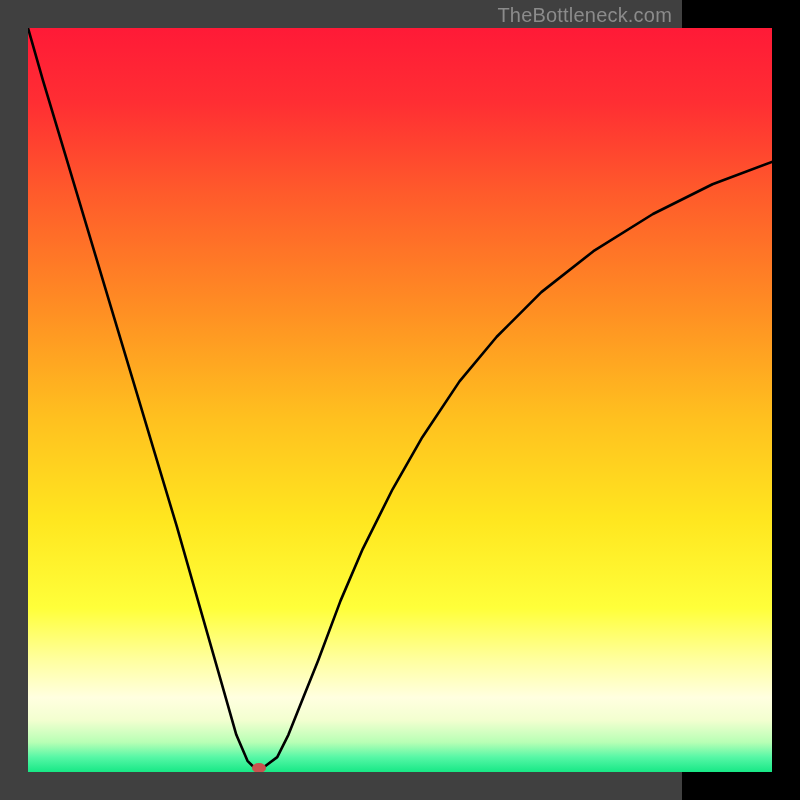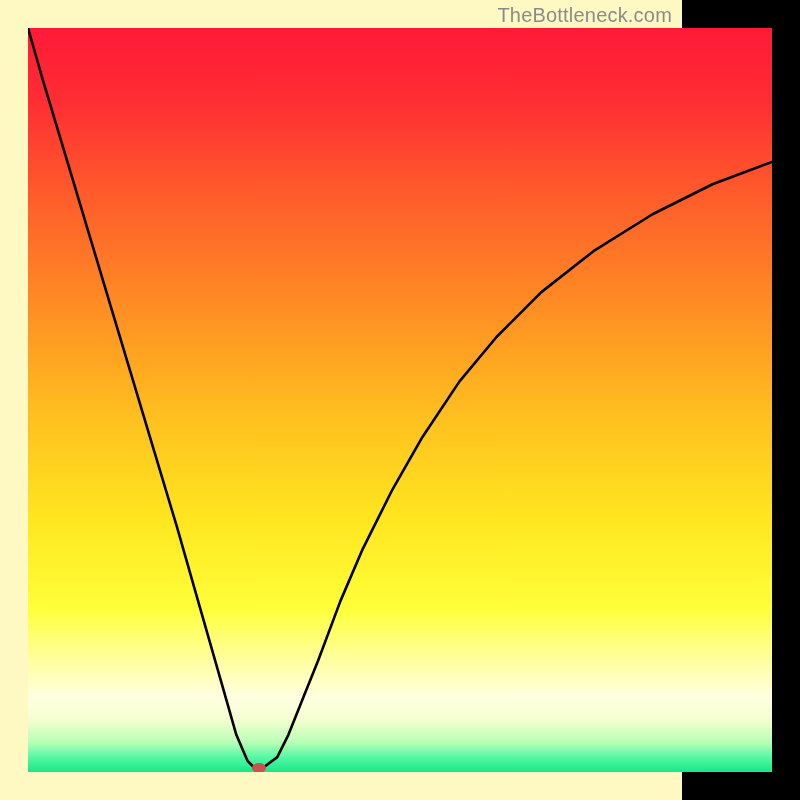--- a/index.html
+++ b/index.html
@@ -10,21 +10,21 @@
     background: #000;
     overflow: hidden;
     font-family: Arial, Helvetica, sans-serif;
   }
   .frame {
     position: absolute;
     top: 0;
     left: 0;
     width: 682px;
     height: 800px;
-    background: #fef9c3;
+    background: #404040;
   }
   .plot {
     position: absolute;
     top: 28px;
     left: 28px;
     width: 744px;
     height: 744px;
     overflow: hidden;
   }
   .gradient {

